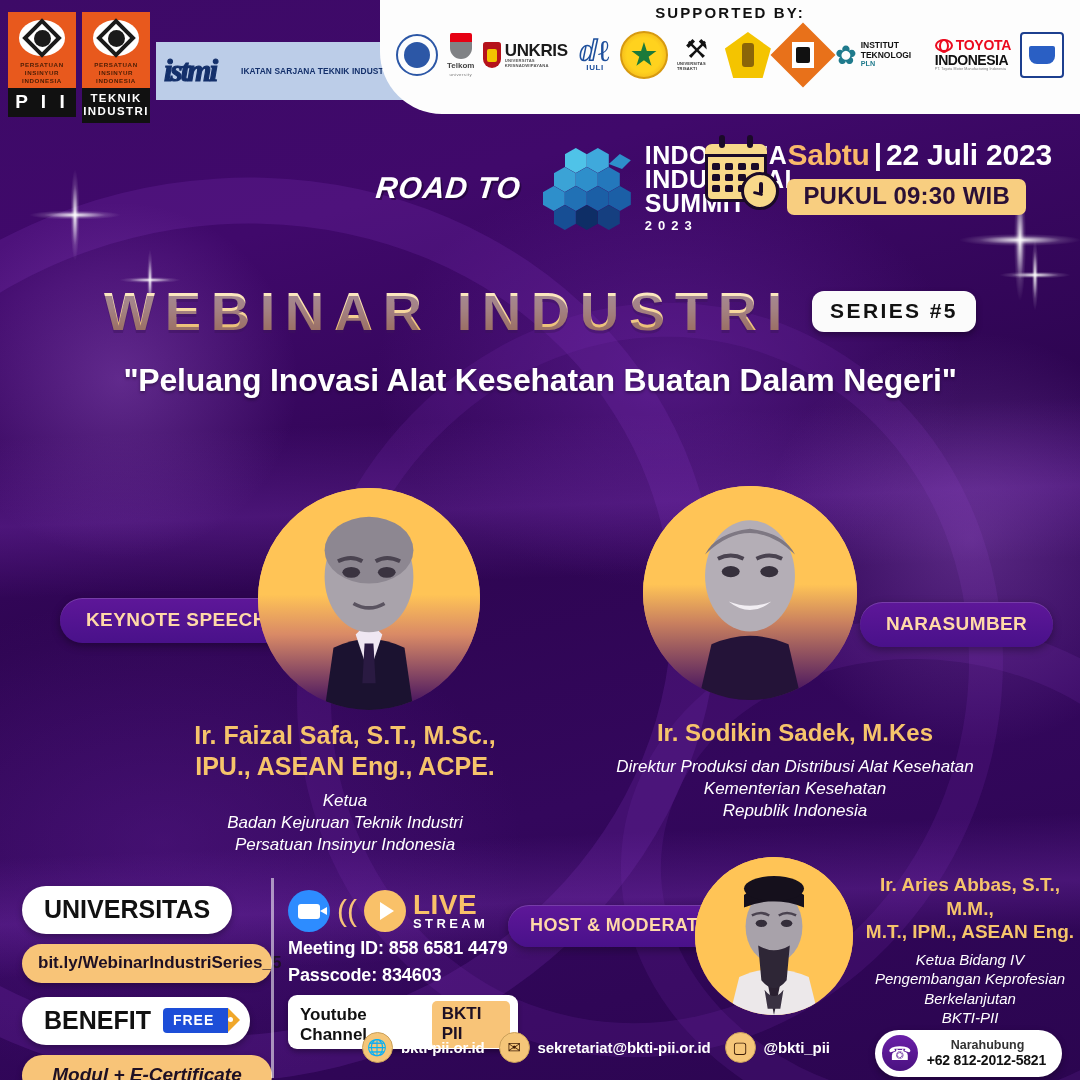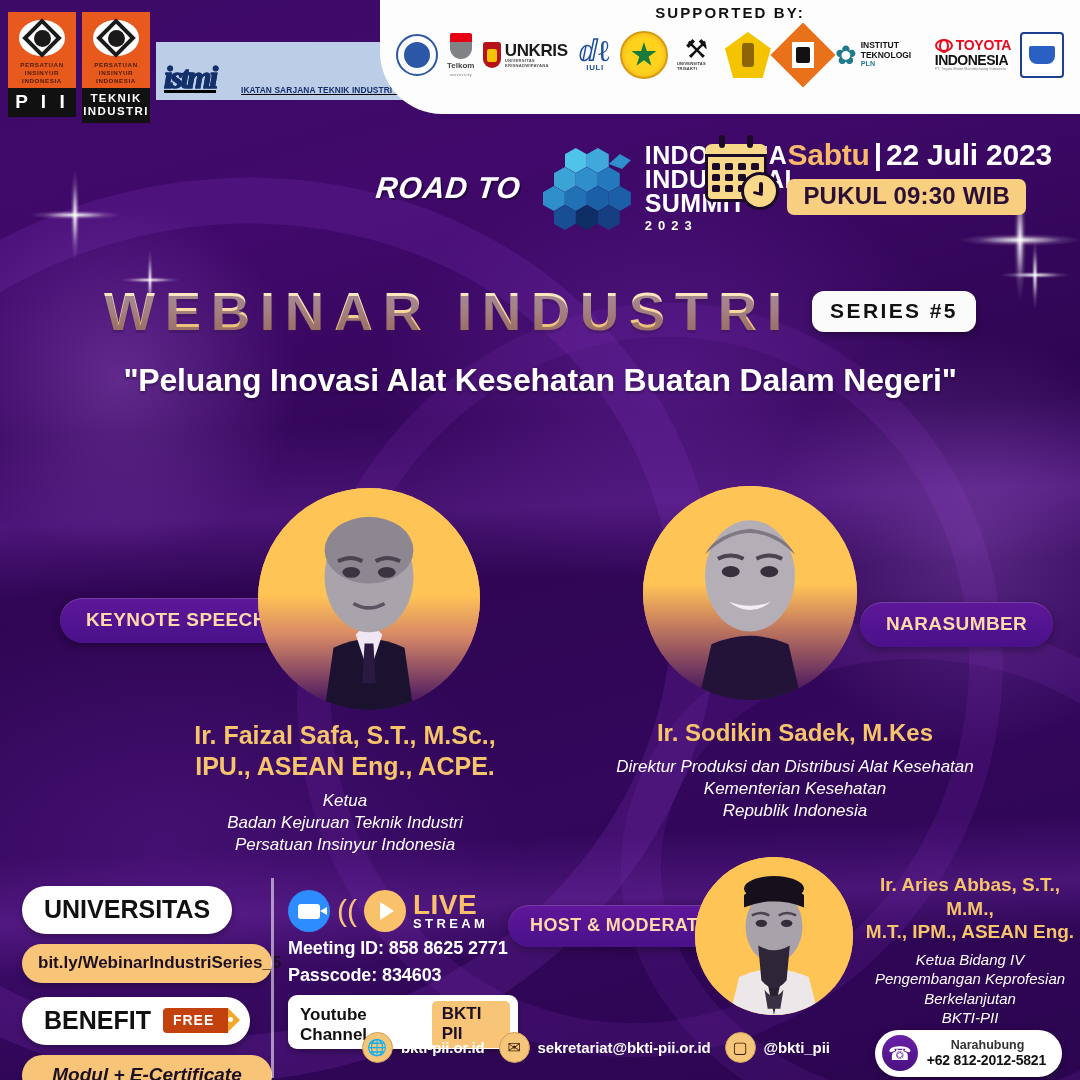--- a/index.html
+++ b/index.html
@@ -58,21 +58,21 @@
   .pii-logo { width: 68px; background: #E8591D; display: flex; flex-direction: column; align-items: center; padding-top: 6px; }
   .pii-logo .mark { width: 46px; height: 40px; position: relative; display:flex; align-items:center; justify-content:center; }
   .pii-logo .mark .oval { position: absolute; width: 46px; height: 36px; border-radius: 50%; background: #fff; }
   .pii-logo .mark .dia  { position: absolute; width: 28px; height: 28px; background: #1a1a1a; transform: rotate(45deg); }
   .pii-logo .mark .dia2 { position: absolute; width: 20px; height: 20px; background: #fff; transform: rotate(45deg); }
   .pii-logo .mark .dot  { position: absolute; width: 17px; height: 17px; border-radius: 50%; background: #1a1a1a; }
   .pii-logo .cap { font-size: 6.2px; font-weight: 700; color: #4a1d05; line-height: 1.25; letter-spacing: .6px; text-align: center; padding: 3px 0 4px; }
   .pii-logo .plate { width: 68px; background: #111; color: #fff; font-weight: 800; text-align: center; letter-spacing: 4px; font-size: 19px; padding: 3px 0 4px; }
   .pii-logo .plate.small { font-size: 11.5px; letter-spacing: 1.4px; line-height: 1.12; padding: 4px 0 5px; }
 
-  .istmi { margin-top: 30px; height: 58px; background: #BCCDE8; display: flex; align-items: flex-end; gap: 25px; padding: 4px 8px; text-decoration: underline; }
+  .istmi { margin-top: 30px; height: 58px; background: #BCCDE8; display: flex; align-items: center; gap: 25px; padding: 4px 8px; }
   .istmi .word {
     font-family: "Liberation Serif", serif; font-style: italic; font-weight: 700;
     font-size: 31px; color: #14306b; letter-spacing: -2px;
     -webkit-text-stroke: 1.2px #14306b; text-shadow: 0 0 0 #fff;
   }
   .istmi .txt { font-size: 8.4px; font-weight: 700; color: #14306b; line-height: 1.26; letter-spacing: .1px; }
 
   .supported {
     position: absolute; right: 0; top: -26px; width: 700px; height: 140px;
     background: #fdfdfd; border-radius: 0 0 0 62px;
@@ -231,21 +231,21 @@
     font-size: 25px; font-weight: 800; color: #111; display: inline-flex;
     align-items: center; gap: 12px; box-shadow: 0 3px 6px rgba(0,0,0,.3);
   }
   .orange-pill {
     margin-top: 10px; background: #F8C478; border-radius: 22px;
     padding: 9px 16px 10px; font-size: 17px; font-weight: 700; color: #1e1024;
     text-align: center; box-shadow: 0 3px 6px rgba(0,0,0,.28);
   }
   .orange-pill.italic { font-style: italic; font-size: 19px; font-weight: 800; }
   .free-tag {
-    position: relative; background: #c2410c; color: #fff; font-size: 14px; font-weight: 800;
+    position: relative; background: #1d4ed8; color: #fff; font-size: 14px; font-weight: 800;
     letter-spacing: 1px; padding: 4px 14px 5px 10px; border-radius: 4px 0 0 4px;
   }
   .free-tag::after {
     content: ""; position: absolute; right: -12px; top: 0;
     border-left: 12px solid #F0A72A; border-top: 12px solid transparent; border-bottom: 12px solid transparent;
   }
   .free-tag .hole { position: absolute; right: -5px; top: 9px; width: 5px; height: 5px; border-radius: 50%; background: #fff; z-index: 2; }
 
   .vdivider { position: absolute; left: 271px; top: 878px; width: 3px; height: 200px; background: rgba(255,255,255,.55); z-index: 5; }
 
@@ -600,21 +600,21 @@
         </div>
       <div class="waves">((</div>
       <div class="play-circ">
           <div class="tri"></div>
         </div>
       <div class="live-txt">
         <div class="l1">LIVE</div>
         <div class="l2">STREAM</div>
       </div>
     </div>
-    <div class="ls-line">Meeting ID: 858 8625 2771</div>
+    <div class="ls-line">Meeting ID: 858 6581 4479</div>
     <div class="ls-line">Passcode: 834603</div>
     <div class="yt-pill">
       <span class="lbl">Youtube Channel</span>
       <span class="chip">BKTI PII</span>
     </div>
   </div>
 
   <div id="contact">
     <div class="ct-item">
       <span class="ct-ico">🌐</span>

